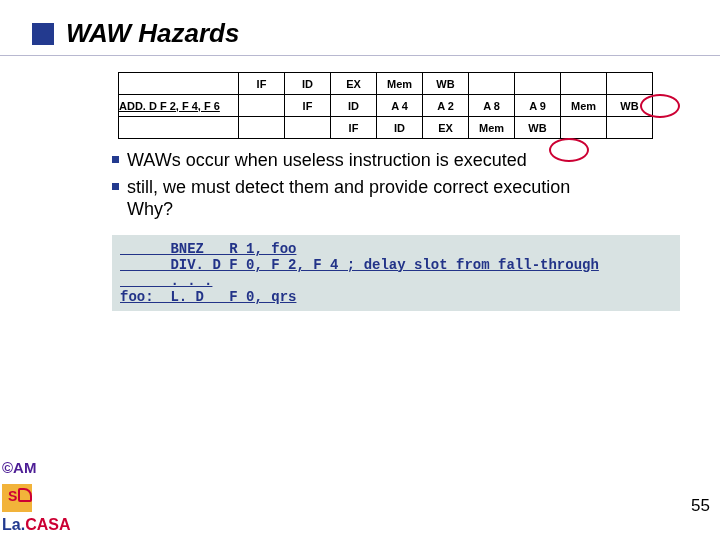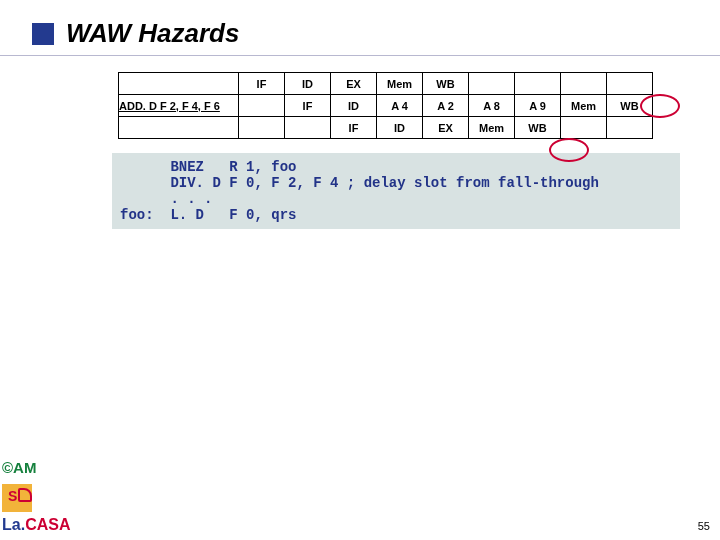--- a/index.html
+++ b/index.html
@@ -22,29 +22,29 @@
   .tbl td.lbl { width: 120px; text-align: left; font-size: 11px; text-decoration: underline; }
   .mark1 { position: absolute; border: 2.5px solid #cc0033; border-radius: 50%; width: 40px; height: 24px; }
   .mark2 { position: absolute; border: 2.5px solid #cc0033; border-radius: 50%; width: 40px; height: 24px; }
   .main-bullet { margin: 22px 0 0 4px; display: flex; align-items: flex-start; }
   .sq { width: 10px; height: 10px; background: #233a8f; margin-top: 8px; margin-right: 10px; flex-shrink:0; }
   .sq-sm { width: 7px; height: 7px; background: #233a8f; margin-top: 7px; margin-right: 8px; flex-shrink:0; }
   .main-text { font-size: 22px; line-height: 1.25; }
   .sub-list { margin: 10px 0 0 48px; }
   .sub-bullet { display: flex; margin-bottom: 4px; }
   .sub-text { font-size: 18px; line-height: 1.25; }
-  .code-block { background: #d8e2e2; font-family: "Courier New", monospace; font-size: 14px; font-weight: bold; color: #223388; padding: 6px 8px; margin-top: 14px; margin-left: 48px; white-space: pre; }
+  .code-block { background: #d8e2e2; font-family: "Courier New", monospace; font-size: 14px; font-weight: bold; color: #223388; padding: 6px 8px; margin-top: 14px; margin-left: 48px; white-space: pre; text-decoration: underline; }
   .left-badges { position: absolute; left: 2px; bottom: 6px; width: 50px; }
-  .am { font-size: 15px; font-weight: bold; color: #15803d; }
+  .am { font-size: 15px; font-weight: bold; color: #4c1d95; }
   .logo { width: 30px; height: 28px; background: #f2b33a; margin: 8px 0 4px 0; position: relative; }
   .logo::before { content: "S"; position: absolute; left: 6px; top: 4px; color: #cc0033; font-weight: bold; font-size: 14px; }
   .logo::after { content: ""; position: absolute; left: 16px; top: 4px; width: 10px; height: 10px; border: 2px solid #cc0033; border-radius: 2px 8px 2px 2px; }
   .lacasa { font-size: 16px; font-weight: bold; color: #233a8f; }
   .lacasa .red { color: #cc0033; }
-  .pagenum { position: absolute; right: 10px; bottom: 8px; font-size: 11px; }
+  .pagenum { position: absolute; right: 10px; bottom: 24px; font-size: 17px; }
 </style>
 </head>
 <body>
 
 <div class="title-bar">
   <div class="title-block"></div>
   <div class="title-text">WAW Hazards</div>
 </div>
 
 <div class="content">
@@ -87,20 +87,31 @@
         <td></td>
         <td></td>
       </tr>
     </tbody>
       </table>
     <div class="mark1" style="left:576px; top:22px;"></div>
     <div class="mark2" style="left:485px; top:66px;"></div>
   </div>
 
 
+  <div class="sub-list">
+    <div class="sub-bullet">
+      <div class="sq-sm"></div>
+      <div class="sub-text">WAWs occur when useless instruction is executed</div>
+    </div>
+    <div class="sub-bullet">
+      <div class="sq-sm"></div>
+      <div class="sub-text" style="white-space:pre-line;">still, we must detect them and provide correct execution
+Why?</div>
+    </div>
+  </div>
 
   <div class="code-block">      BNEZ   R 1, foo
       DIV. D F 0, F 2, F 4 ; delay slot from fall-through
       . . .
 foo:  L. D   F 0, qrs</div>
 </div>
 
 <div class="left-badges">
   <div class="am">©AM</div>
   <div class="logo"></div>

